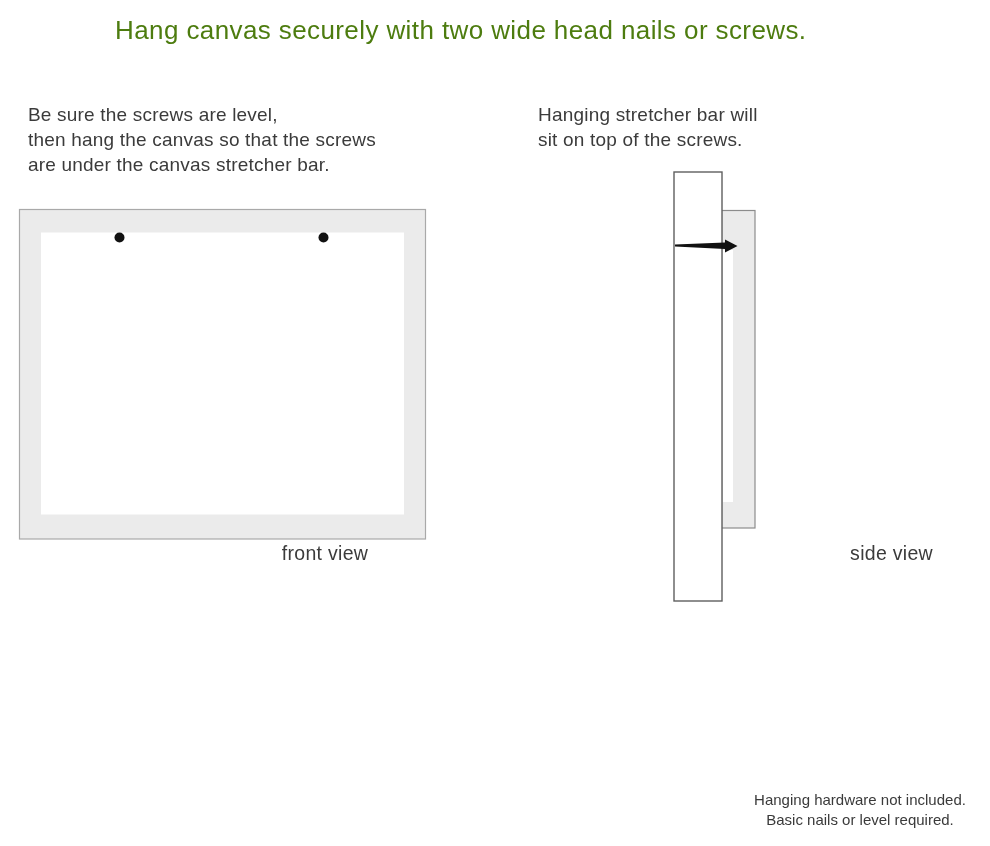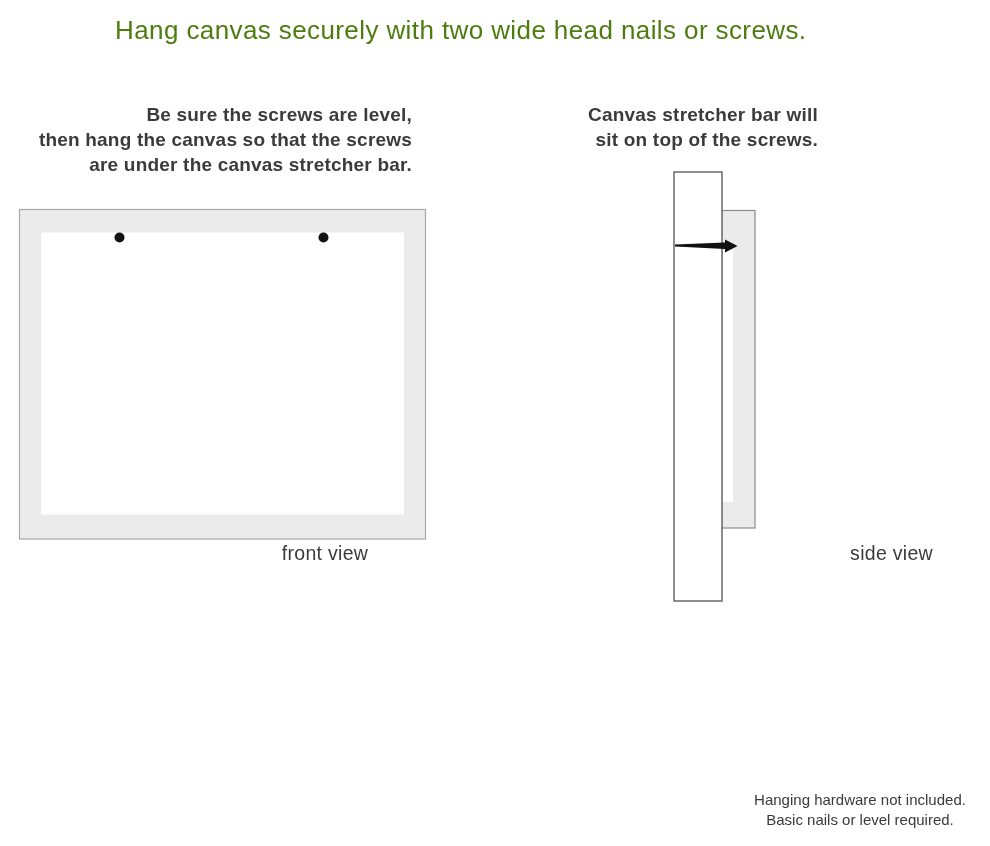--- a/index.html
+++ b/index.html
@@ -19,23 +19,23 @@
     font-weight: 400;
     letter-spacing: 0.4px;
     color: #4d7c0f;
     white-space: nowrap;
     margin-left: 44px;
   }
   .instructions {
     top: 102px;
     font-size: 19px;
     line-height: 25px;
-    font-weight: 700;
+    font-weight: 400;
     letter-spacing: 0.2px;
-    text-align: right;
+    text-align: left;
     color: #3b3b3b;
   }
   #front-instructions { left: 28px;  width: 384px; }
   #side-instructions  { left: 538px; width: 280px; }
   .caption {
     top: 541px;
     font-size: 19.5px;
     font-weight: 300;
     letter-spacing: 0.3px;
     color: #3b3b3b;
@@ -77,21 +77,21 @@
 
   <div id="title" class="abs">Hang canvas securely with two wide head nails or screws.</div>
 
   <div id="front-instructions" class="abs instructions">
     <div>Be sure the screws are level,</div>
     <div>then hang the canvas so that the screws</div>
     <div>are under the canvas stretcher bar.</div>
   </div>
 
   <div id="side-instructions" class="abs instructions">
-    <div>Canvas stretcher bar will</div>
+    <div>Hanging stretcher bar will</div>
     <div>sit on top of the screws.</div>
   </div>
 
   <div id="front-caption" class="abs caption">front view</div>
   <div id="side-caption" class="abs caption">side view</div>
 
   <div id="footnote" class="abs">
     <div>Hanging hardware not included.</div>
     <div>Basic nails or level required.</div>
   </div>

